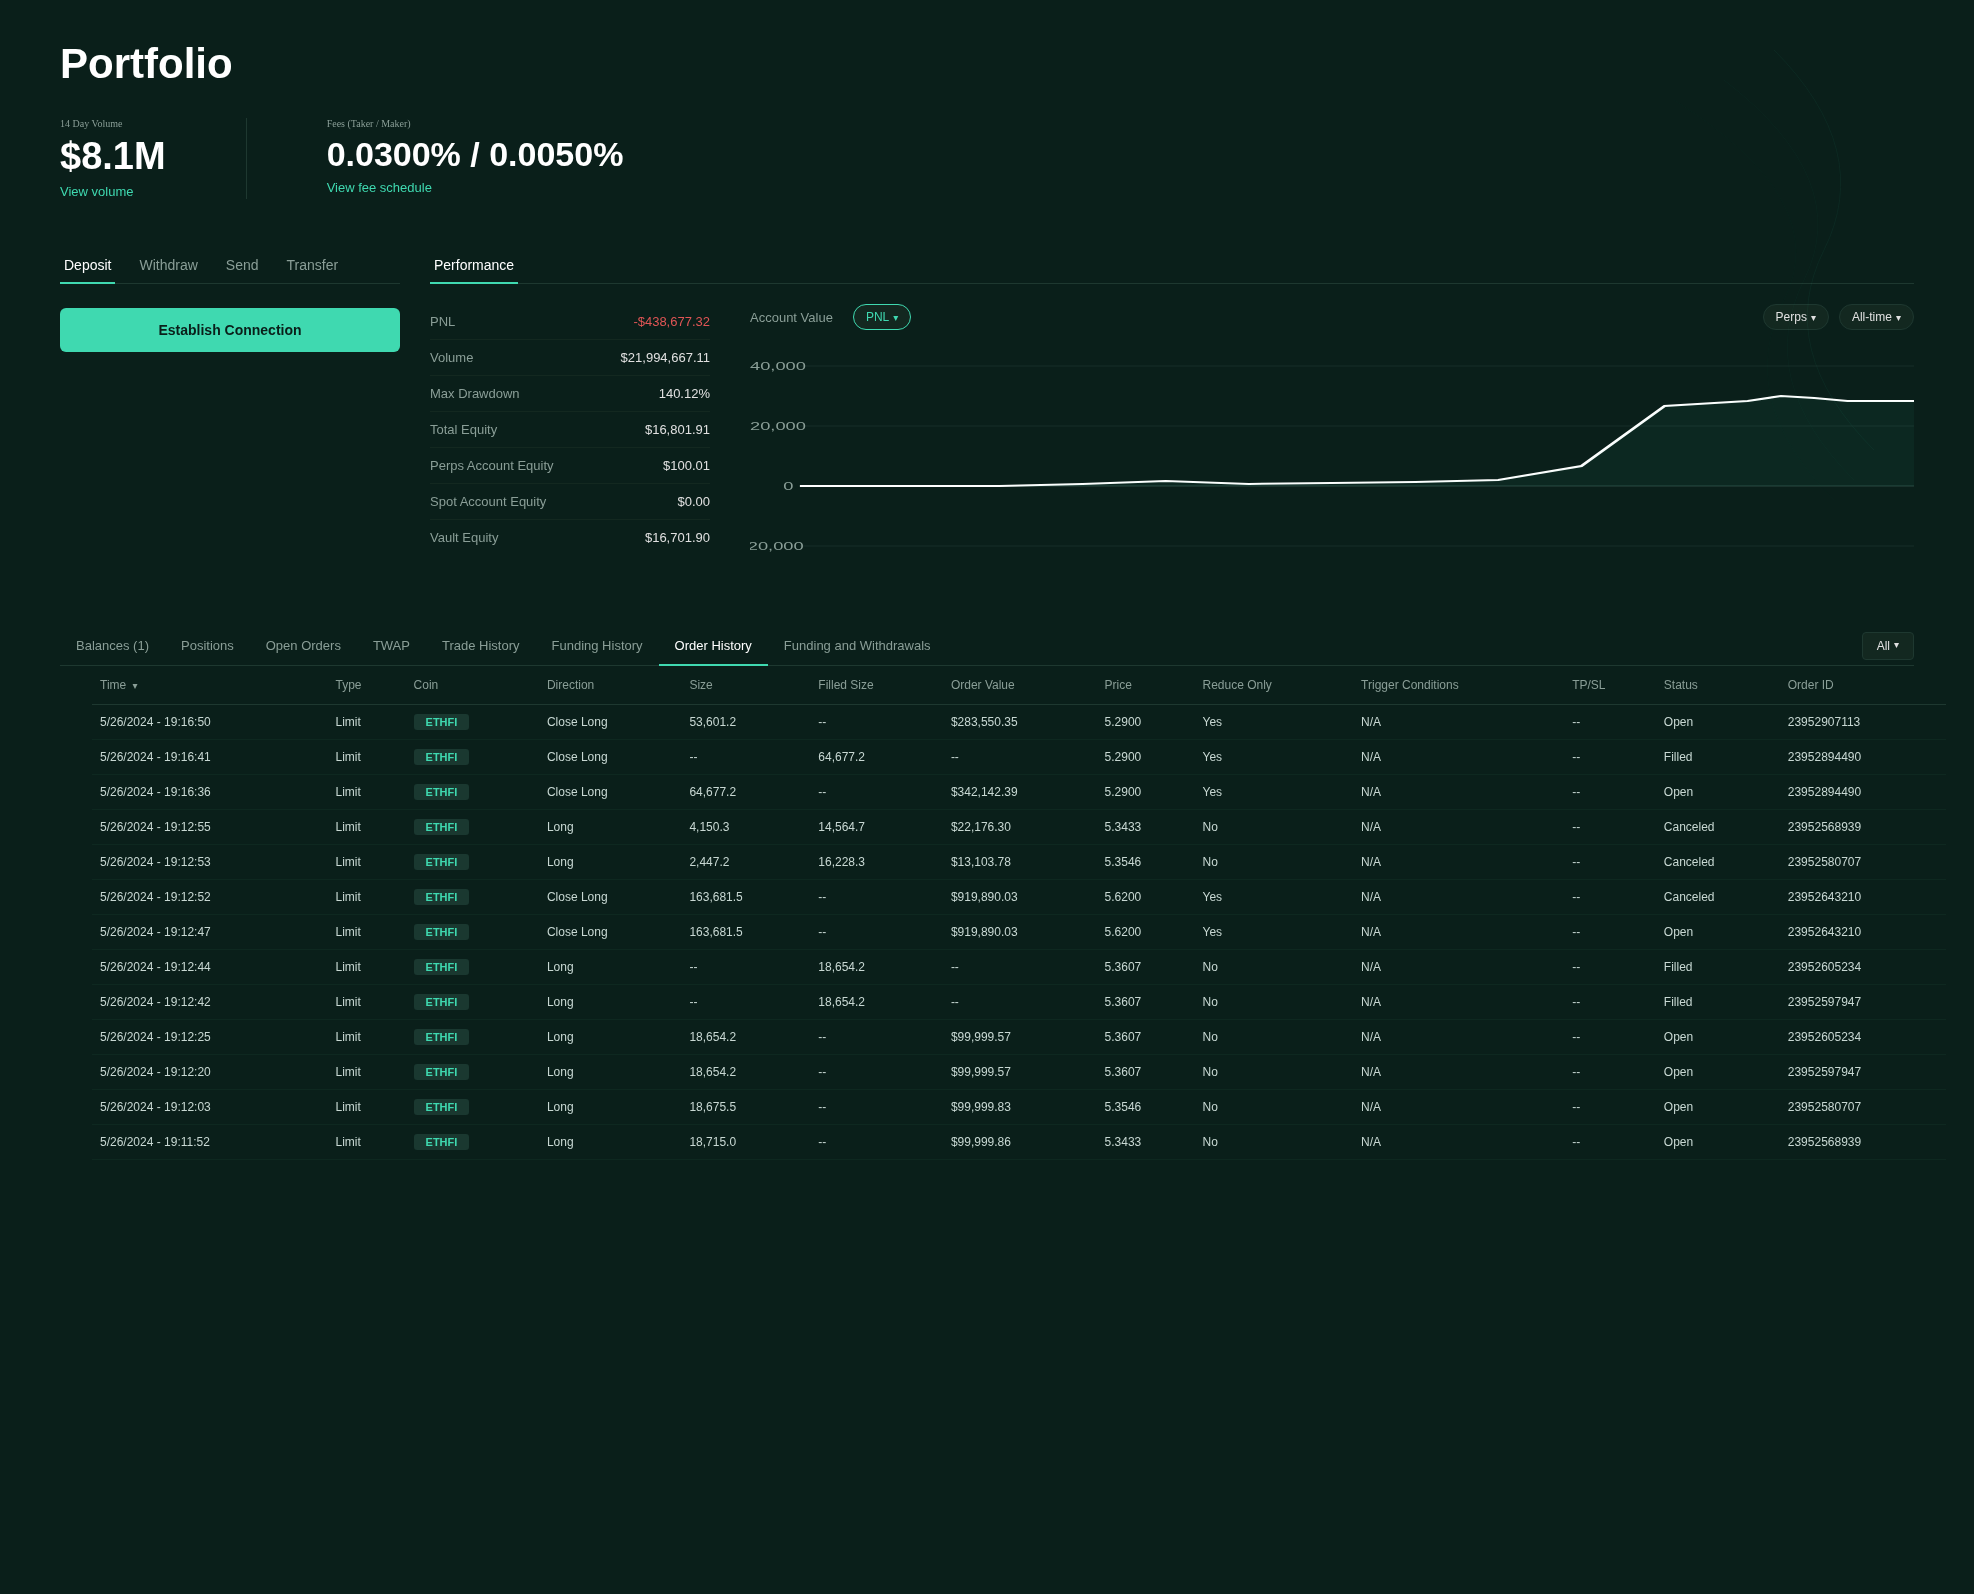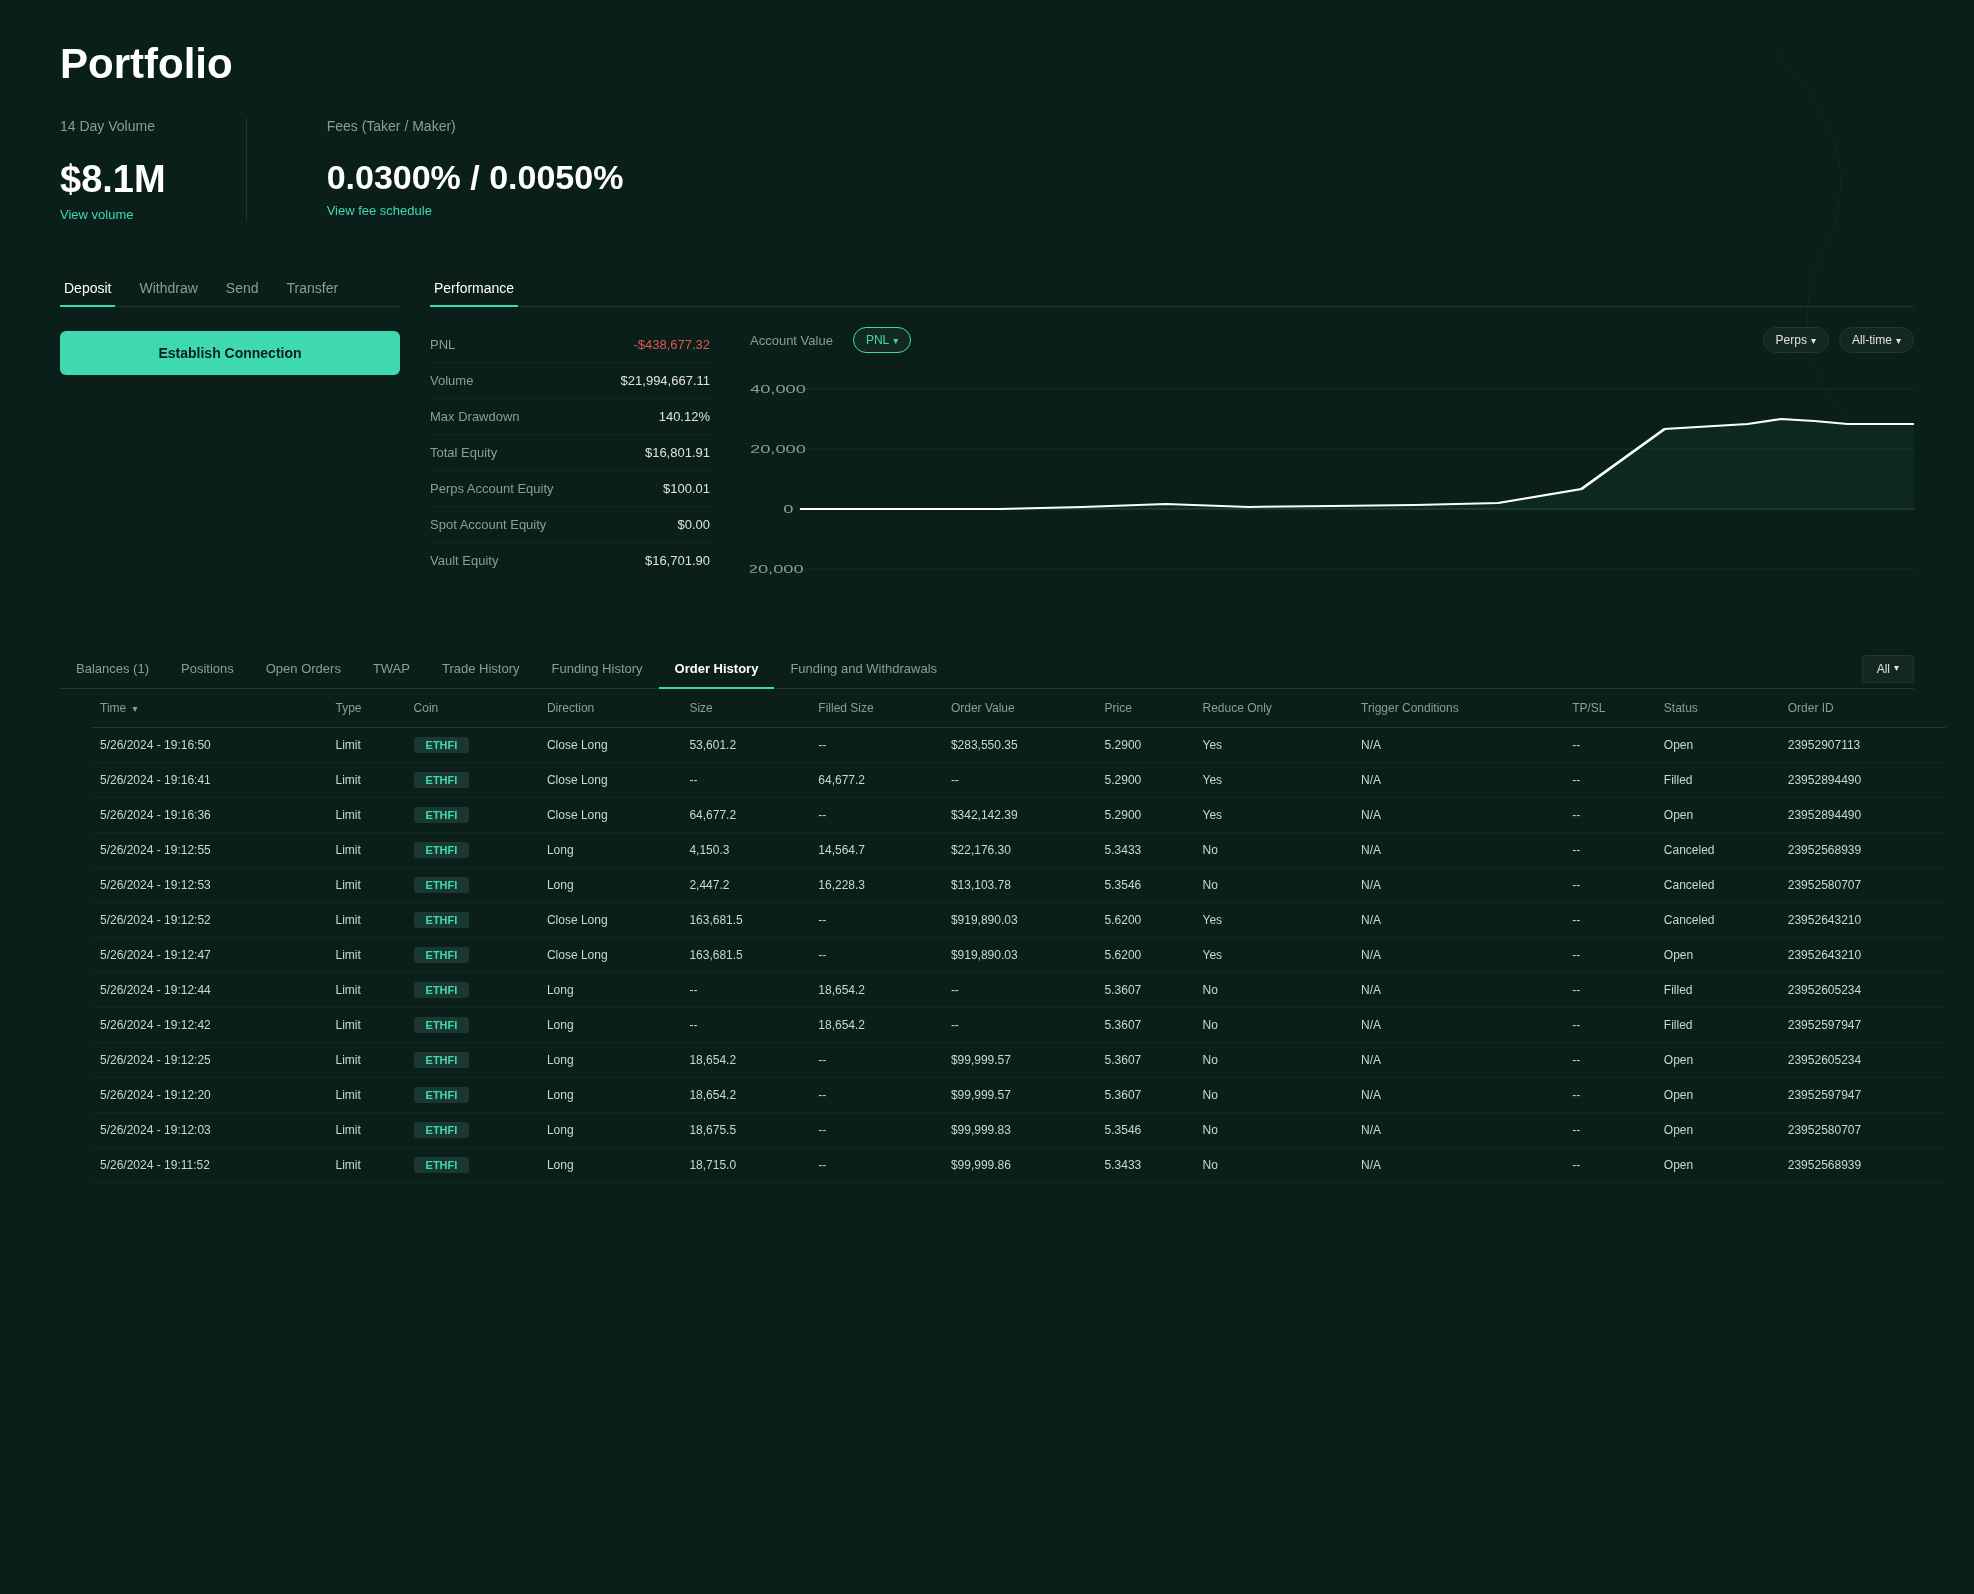--- a/index.html
+++ b/index.html
@@ -21,23 +21,24 @@
       color: #ffffff;
       margin-bottom: 30px;
     }
     .stats-row {
       display: flex;
       gap: 60px;
       margin-bottom: 50px;
     }
     .stat-block {}
     .stat-label {
-      font-size: 14px;
+      font-size: 10px;
       color: #8a9e97;
-      margin-bottom: 24px;
+      margin-bottom: 6px;
+      font-family: Liberation Serif, serif;
     }
     .stat-value {
       font-size: 38px;
       font-weight: 700;
       color: #ffffff;
       margin-bottom: 6px;
     }
     .stat-link {
       color: #3fd9b0;
       font-size: 13px;
@@ -199,21 +200,20 @@
       padding: 12px 16px;
       color: #8a9e97;
       cursor: pointer;
       font-size: 13px;
       position: relative;
       white-space: nowrap;
       text-align: right;
     }
     .bottom-tab.active {
       color: #ffffff;
-      font-weight: bold;
     }
     .bottom-tab.active::after {
       content: '';
       position: absolute;
       bottom: -1px;
       left: 0; right: 0;
       height: 2px;
       background: #3fd9b0;
     }
     .bottom-tab-spacer { flex: 1; }

